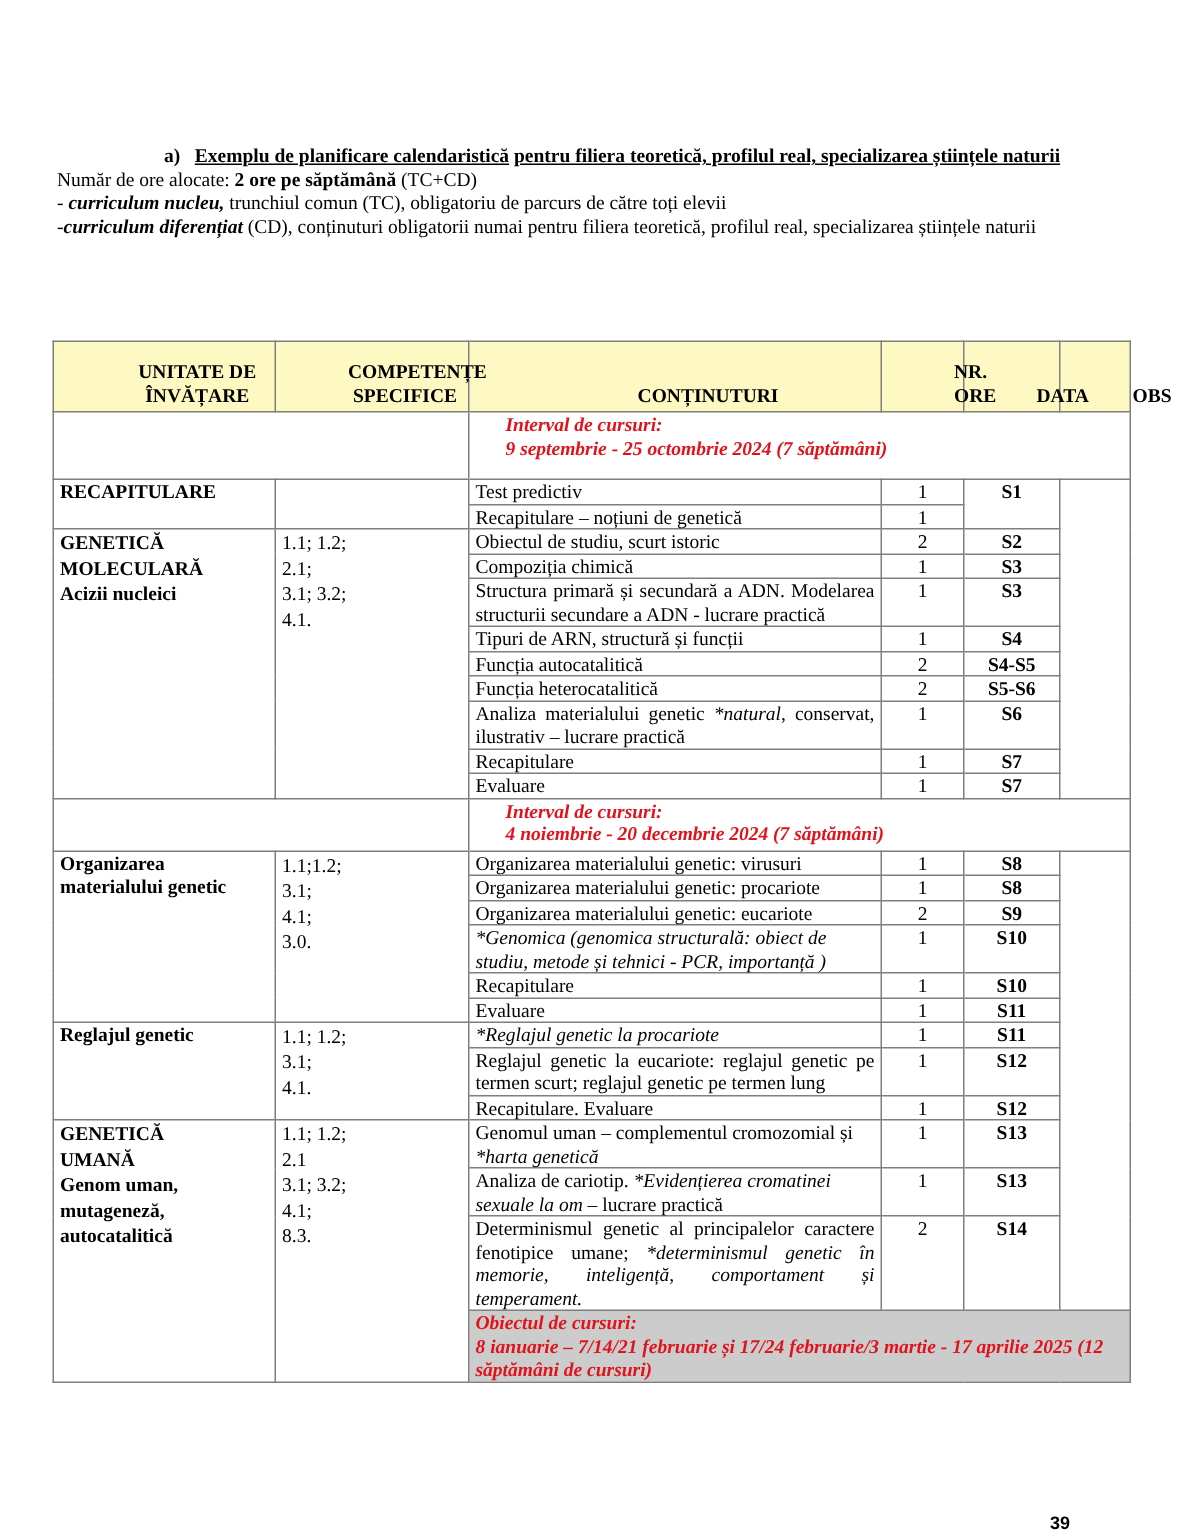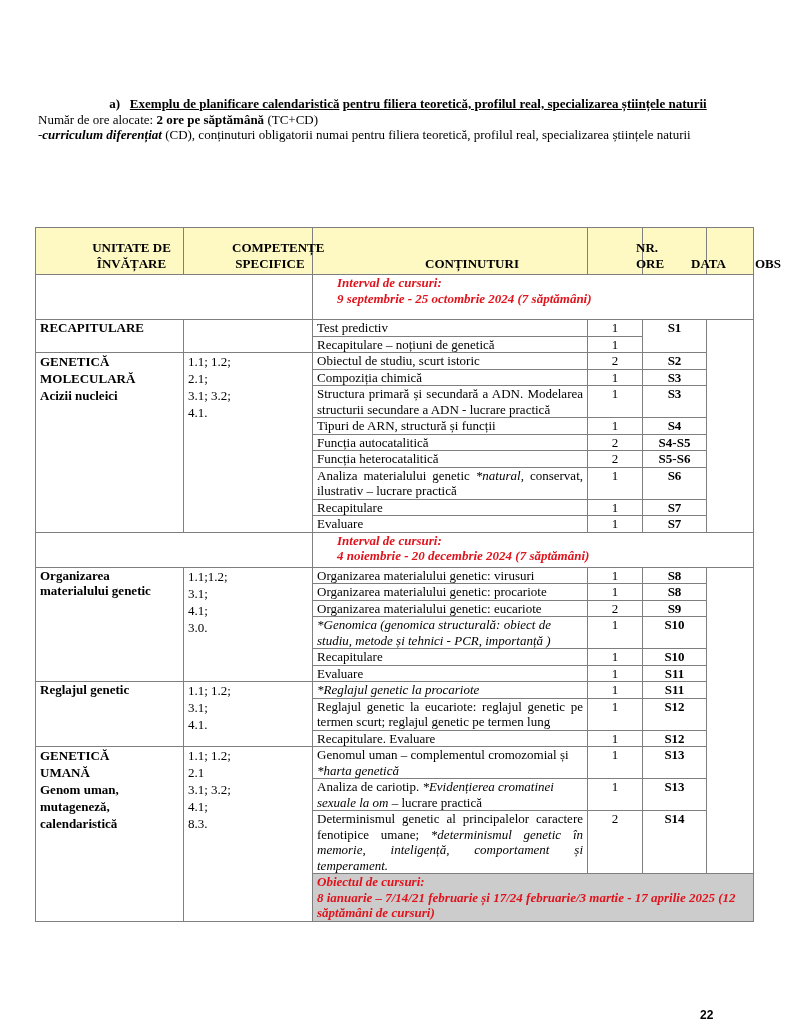--- a/index.html
+++ b/index.html
@@ -25,20 +25,21 @@
 </head>
 <body>
 
 <div class="intro">
   <div class="h">
     <span>a)</span>&nbsp;&nbsp;
     <span class="u">Exemplu de planificare calendaristică</span>
     <span class="u">pentru filiera teoretică, profilul real, specializarea științele naturii</span>
   </div>
   <div><span>Număr de ore alocate: </span><b>2 ore pe săptămână</b><span> (TC+CD)</span></div>
+  <div><span>- </span><b><i>curriculum nucleu,</i></b><span> trunchiul comun (TC), obligatoriu de parcurs de către toți elevii</span></div>
   <div class="j"><span>-</span><b><i>curriculum diferențiat</i></b><span> (CD), conținuturi obligatorii numai pentru filiera teoretică, profilul real, specializarea științele naturii</span></div>
 </div>
 
 <table class="plan">
   <colgroup>
     <col style="width:148px">
       <col style="width:129px">
       <col style="width:275px">
       <col style="width:55px">
       <col style="width:64px">
@@ -202,21 +203,21 @@
       <td class="c">1</td>
       <td class="c b">S12</td>
     </tr>
 
     <tr>
       <td rowspan="4" class="unit">
         <div style="line-height:17px">GENETICĂ</div>
         <div style="line-height:17px">UMANĂ</div>
         <div style="line-height:17px">Genom uman,</div>
         <div style="line-height:17px">mutageneză,</div>
-        <div style="line-height:17px">calendaristică</div>
+        <div style="line-height:17px">autocatalitică</div>
       </td>
       <td rowspan="4">
         <div style="line-height:17px">1.1; 1.2;</div>
         <div style="line-height:17px">2.1</div>
         <div style="line-height:17px">3.1; 3.2;</div>
         <div style="line-height:17px">4.1;</div>
         <div style="line-height:17px">8.3.</div>
       </td>
       <td><span>Genomul uman – complementul cromozomial și </span><i>*harta genetică</i></td>
       <td class="c">1</td>
@@ -234,13 +235,13 @@
     </tr>
     <tr>
       <td colspan="4" class="red gray" style="border-right:1px solid #7f7f7f;">
         <div>Obiectul de cursuri:</div>
         <div>8 ianuarie – 7/14/21 februarie și  17/24 februarie/3 martie - 17 aprilie 2025 (12 săptămâni de cursuri)</div>
       </td>
     </tr>
   </tbody>
 </table>
 
-<div class="pageno">22</div>
+<div class="pageno">39</div>
 
 </body></html>

